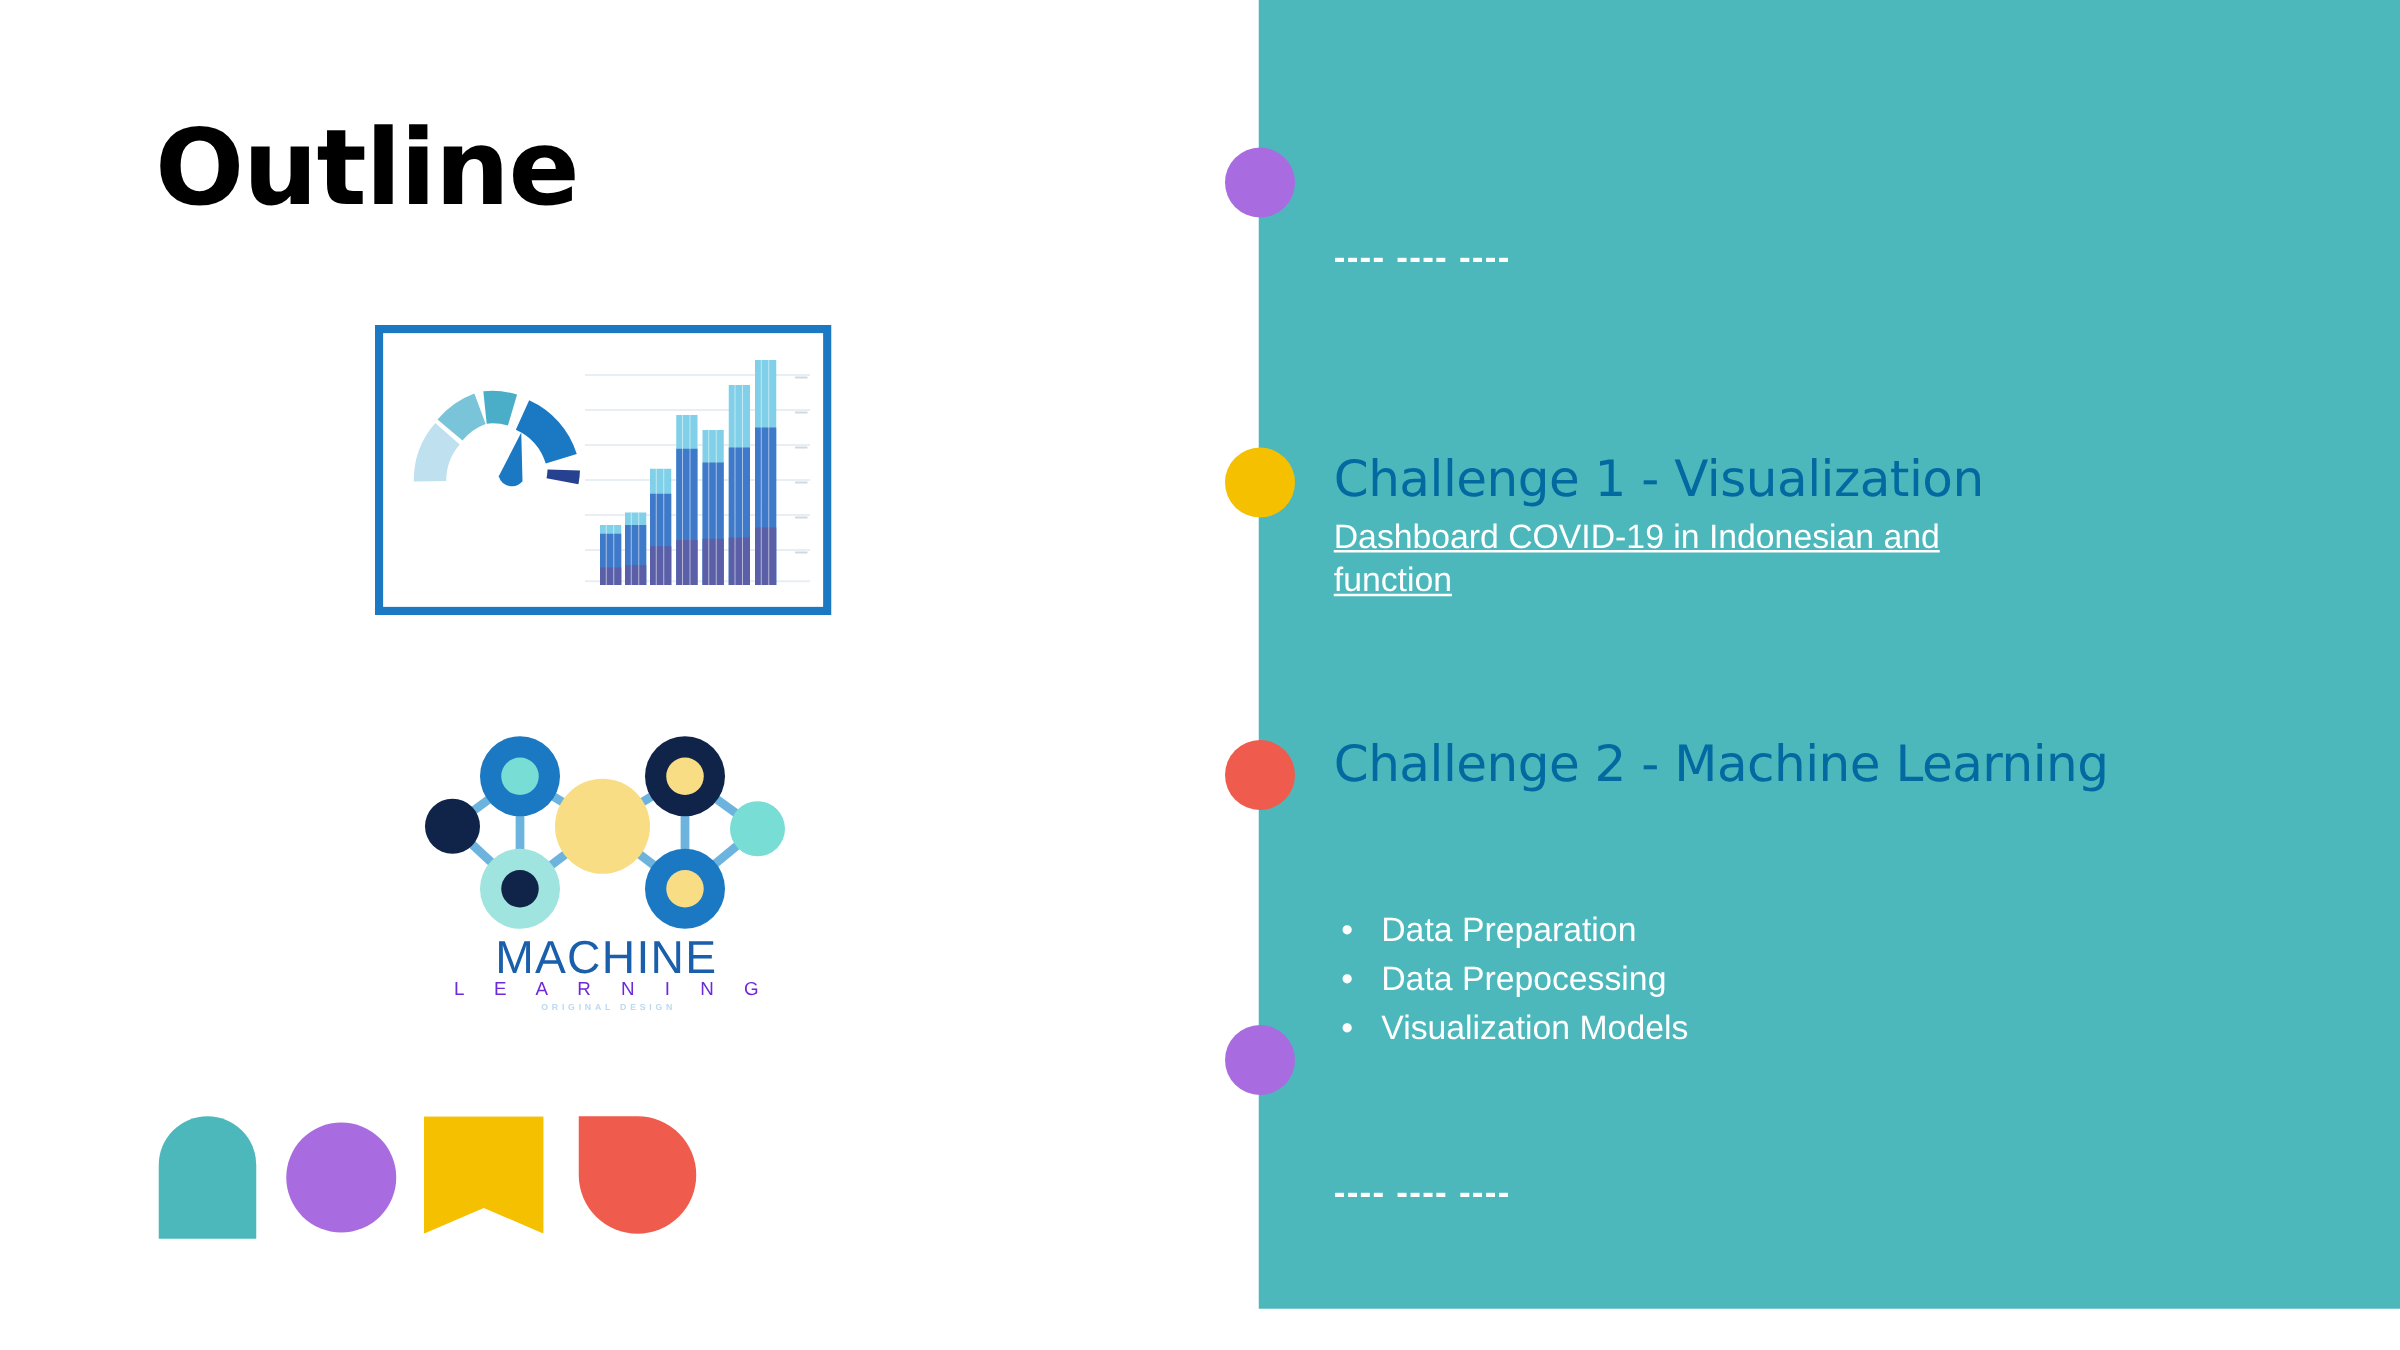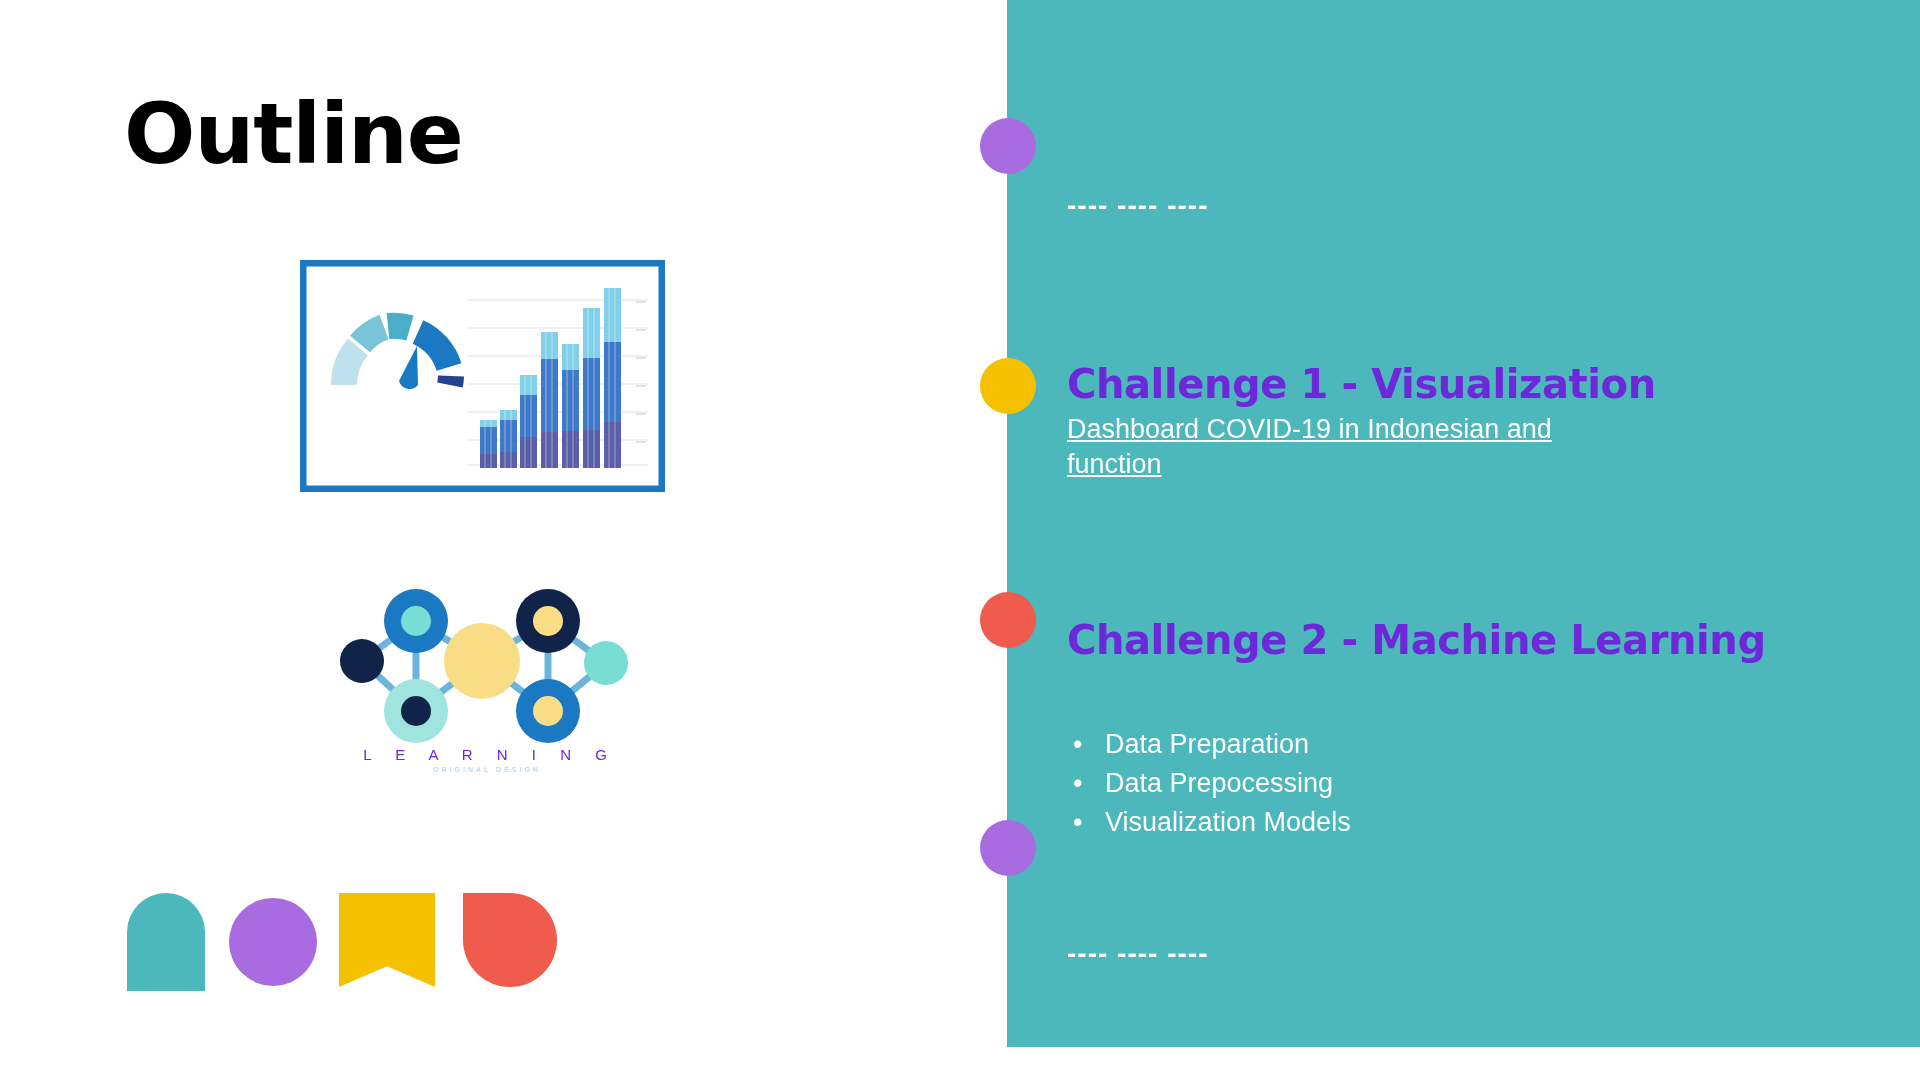--- a/index.html
+++ b/index.html
@@ -172,40 +172,40 @@
     font-weight: bold;
     white-space: pre;
   }
   .rule-top { top: 190px; }
   .rule-bottom { top: 938px; }
 
   .entry { position: absolute; left: 1055px; }
 
   .entry-heading {
     font-family: "DejaVu Sans", sans-serif;
-    font-weight: bold;
+    font-weight: normal;
     font-size: 40px;
     line-height: 1.12;
-    color: #6d28d9;
+    color: #0369a1;
     white-space: nowrap;
     letter-spacing: -0.4px;
   }
   .entry-sub {
     font-family: "Liberation Sans", sans-serif;
     font-weight: 400;
     font-size: 27px;
     line-height: 1.32;
     color: #ffffff;
     max-width: 560px;
     margin-top: 5px;
     text-decoration: underline;
   }
 
   .entry-1 { top: 362px; }
-  .entry-2 { top: 590px; margin-top: 28px; }
+  .entry-2 { top: 590px; }
 
   .bullet-list {
     position: absolute;
     left: 1055px;
     top: 728px;
     list-style: none;
     margin: 0;
     padding: 0;
   }
   .bullet-list li {
@@ -336,20 +336,21 @@
         <circle cx="86" cy="146" r="15" fill="#10244a"></circle>
         <circle cx="152" cy="96" r="38" fill="#f8dd84"></circle>
         <circle cx="218" cy="56" r="32" fill="#10244a"></circle>
         <circle cx="218" cy="56" r="15" fill="#f8dd84"></circle>
         <circle cx="218" cy="146" r="32" fill="#1b78c2"></circle>
         <circle cx="218" cy="146" r="15" fill="#f8dd84"></circle>
         <circle cx="276" cy="98" r="22" fill="#78ddd5"></circle>
       </svg>
     </div>
     <div class="ml-wordmark">
+      <span class="ml-word-machine">MACHINE</span>
       <span class="ml-word-learning">L E A R N I N G</span>
       <span class="ml-word-tagline">ORIGINAL DESIGN</span>
     </div>
   </div>
 
   <div class="shape-row">
     <div class="shape shape-arch"></div>
     <div class="shape shape-circle"></div>
     <div class="shape shape-bookmark"></div>
     <div class="shape shape-teardrop"></div>

